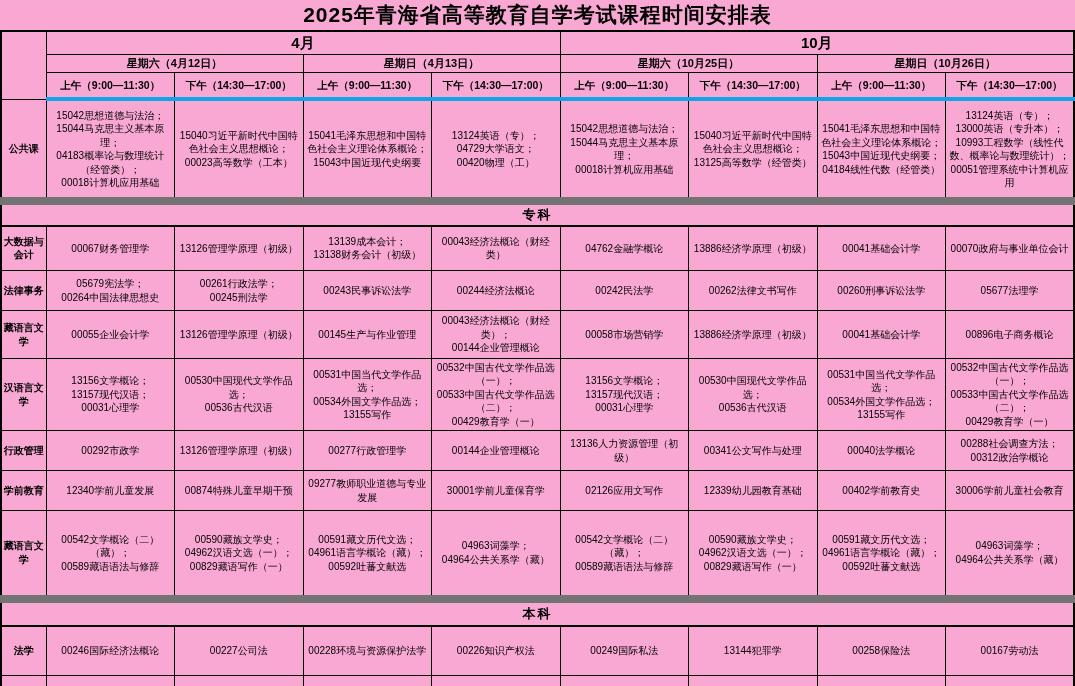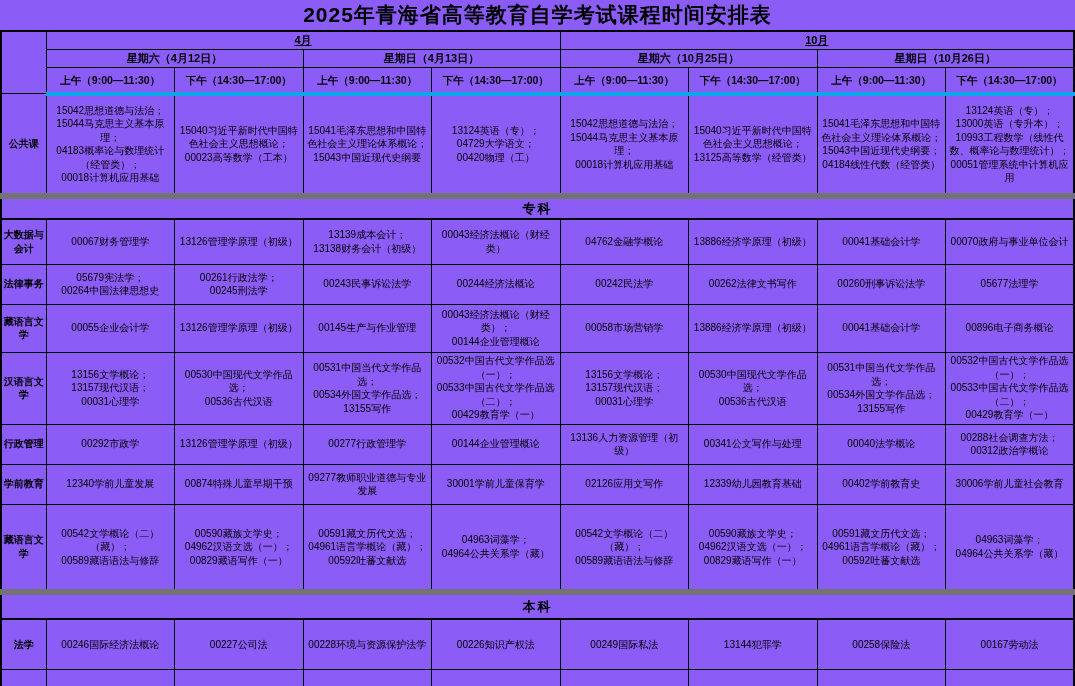--- a/index.html
+++ b/index.html
@@ -1,30 +1,30 @@
 <!DOCTYPE html>
 <html><head>
 <meta charset="utf-8">
 <style>
   html,body{margin:0;padding:0;background:#fff;}
-  .page{width:1075px;height:686px;background:#8b5cf6;color:#000;
+  .page{width:1075px;height:686px;background:#f9a8d4;color:#000;
         font-family:"Liberation Sans","DejaVu Sans",sans-serif;overflow:hidden;}
   .title{height:30px;display:flex;align-items:center;justify-content:center;
          font-size:21px;font-weight:bold;letter-spacing:1px;}
   table.schedule{border-collapse:collapse;table-layout:fixed;width:1075px;
                  border:2px solid #000;}
   .schedule td,.schedule th{border:1px solid #000;text-align:center;vertical-align:middle;
       padding:1px 2px;font-size:10px;line-height:1.35;white-space:pre-line;
       overflow:hidden;font-weight:normal;}
   .schedule col.c-cat{width:45px;}
-  tr.h-month th{font-size:11px;font-weight:bold;height:14px;text-decoration:underline;}
+  tr.h-month th{font-size:15px;font-weight:bold;height:14px;}
   tr.h-day th{font-size:11px;font-weight:bold;height:13px;margin-left:39px;}
   tr.h-time th{font-size:10.5px;font-weight:bold;height:22px;border-bottom:4px solid #0ea5e9;}
   td.cat{font-weight:bold;font-size:10px;padding:0;font-family:Liberation Serif, serif;}
-  tr.section-row td{border-top:6px solid #737373;border-bottom:2px solid #000;
+  tr.section-row td{border-top:8px solid #737373;border-bottom:2px solid #000;
       font-weight:bold;font-size:13px;letter-spacing:2px;}
   tr.r-pub{height:102px;} tr.r-sec1{height:21px;}
   tr.r-acct{height:45px;margin-top:16px;} tr.r-law2{height:40px;} tr.r-biz2{height:48px;}
   tr.r-chn{height:72px;} tr.r-adm{height:40px;} tr.r-pre{height:40px;}
   tr.r-tib{height:88px;} tr.r-sec2{height:27px;margin-left:24px;}
   tr.r-lawb{height:50px;} tr.r-bizb{height:49px;}
 </style>
 </head>
 <body>
 

